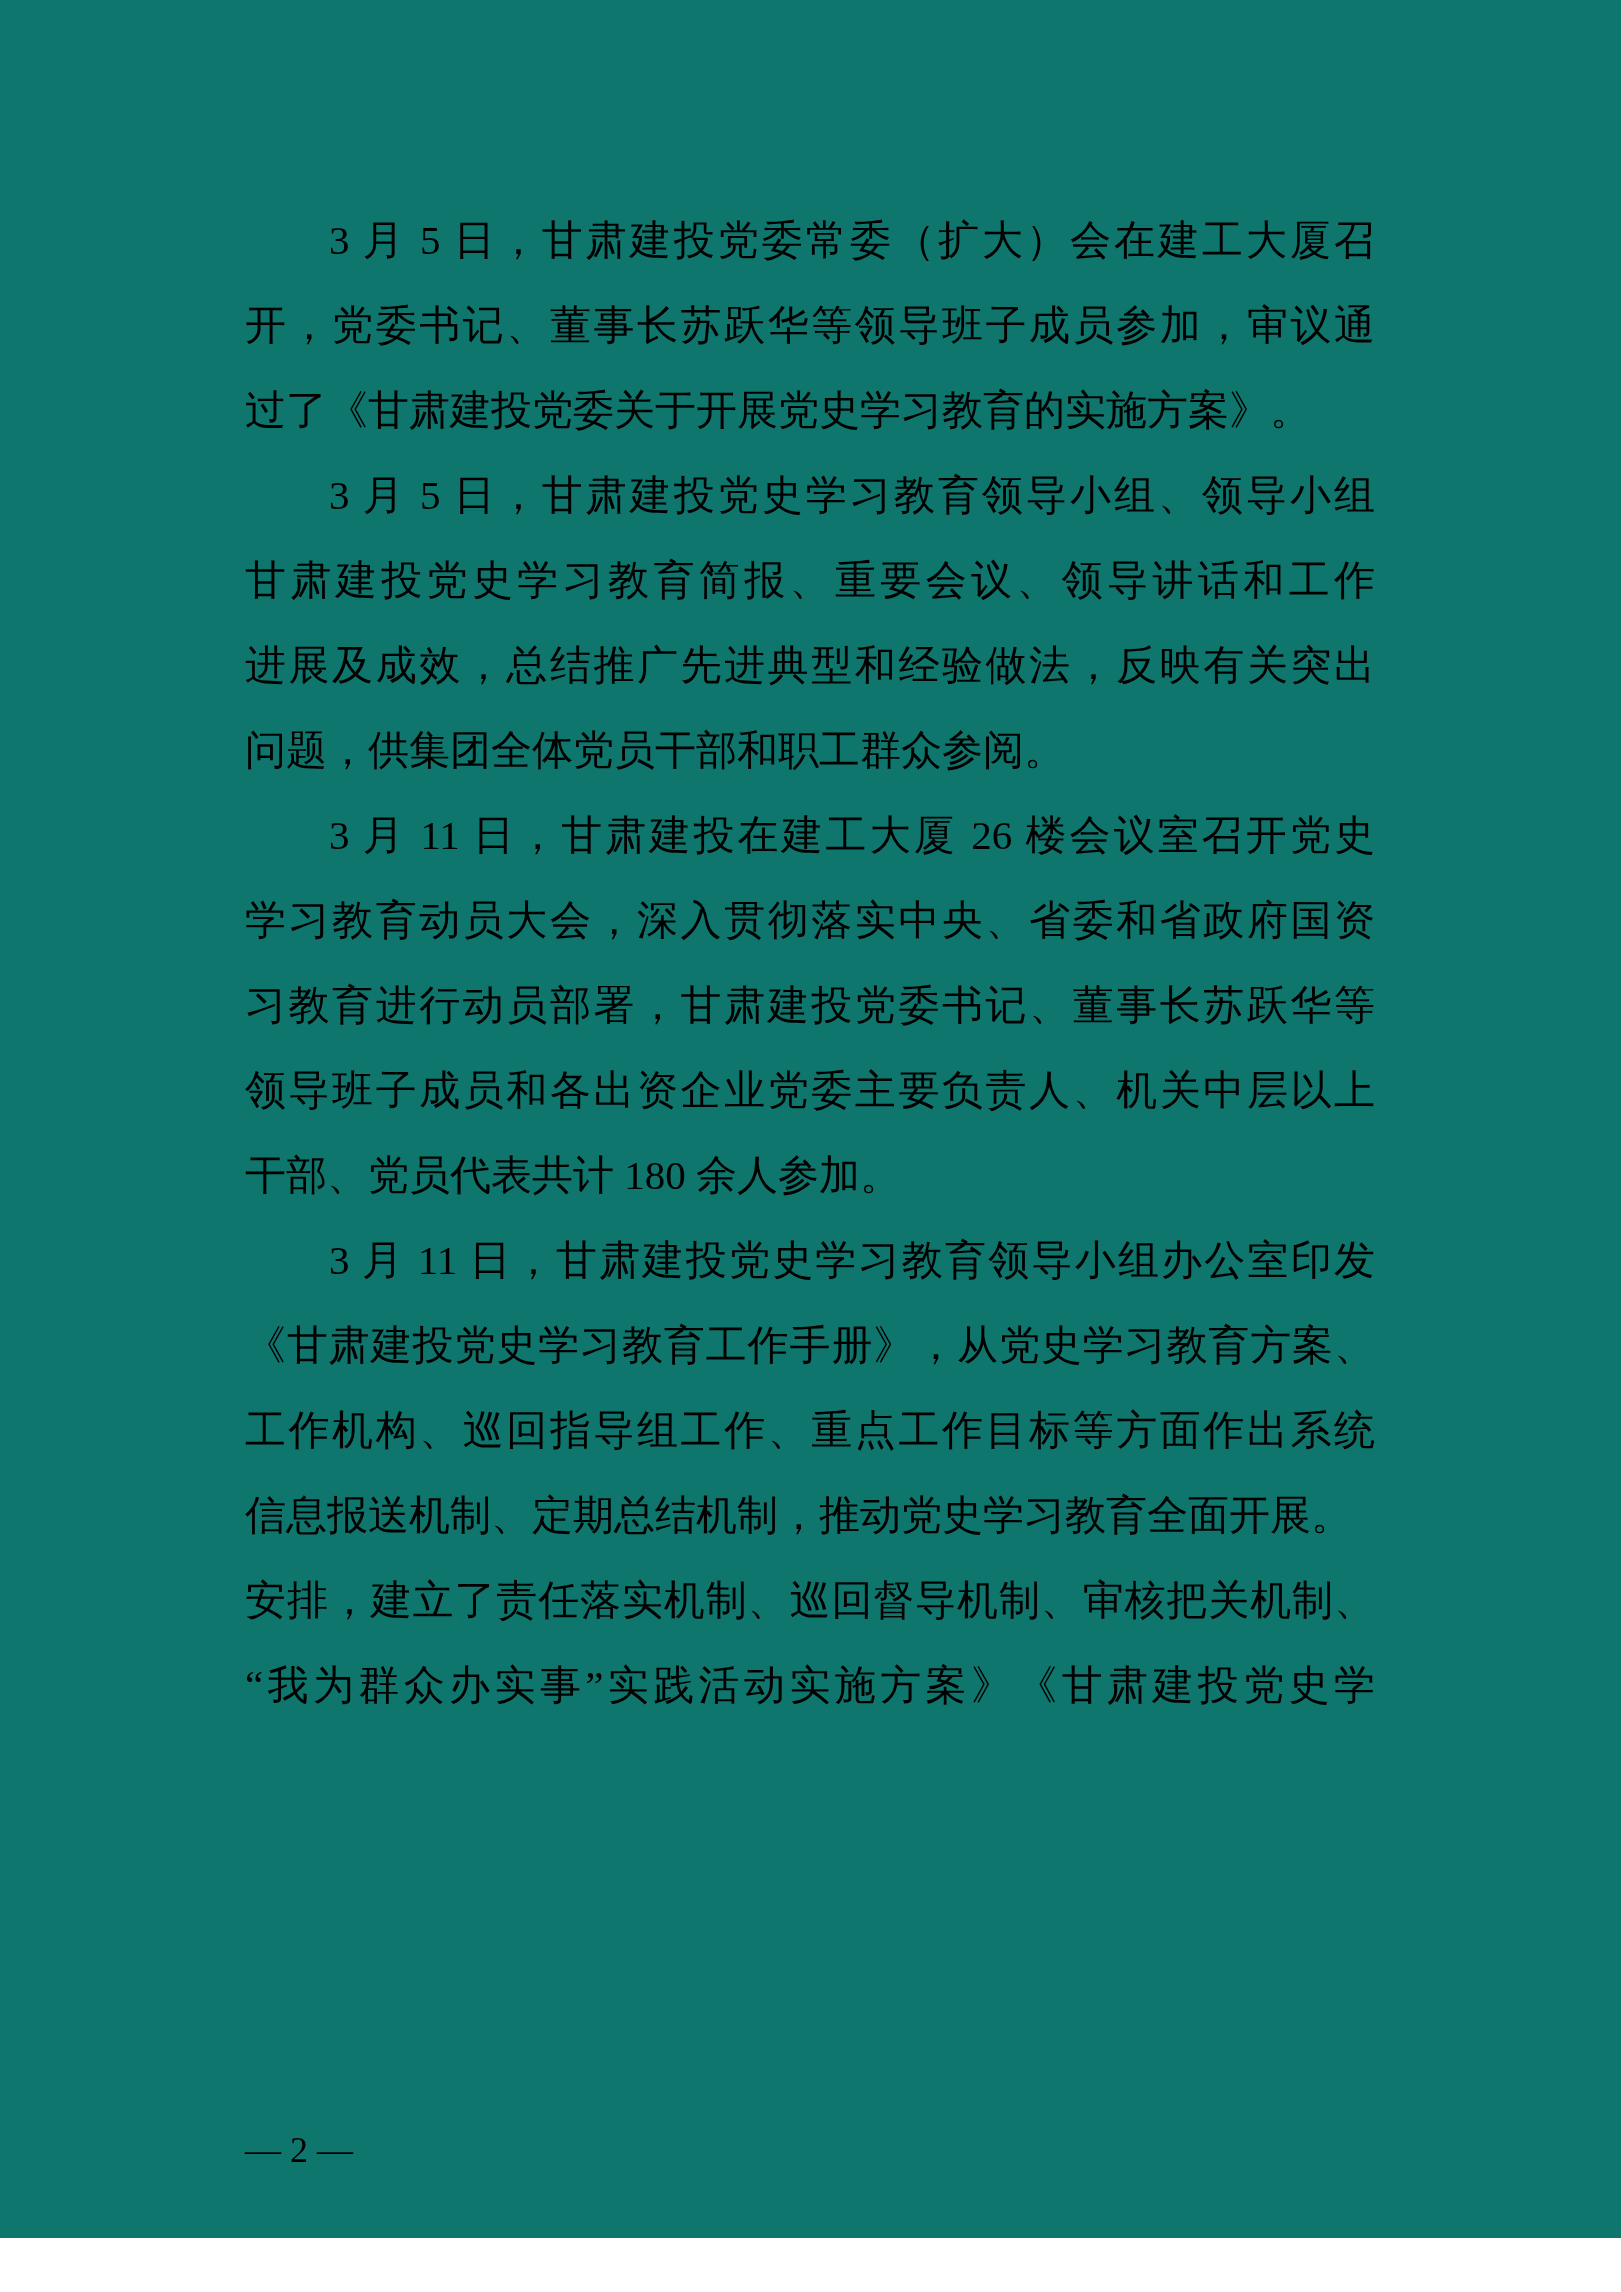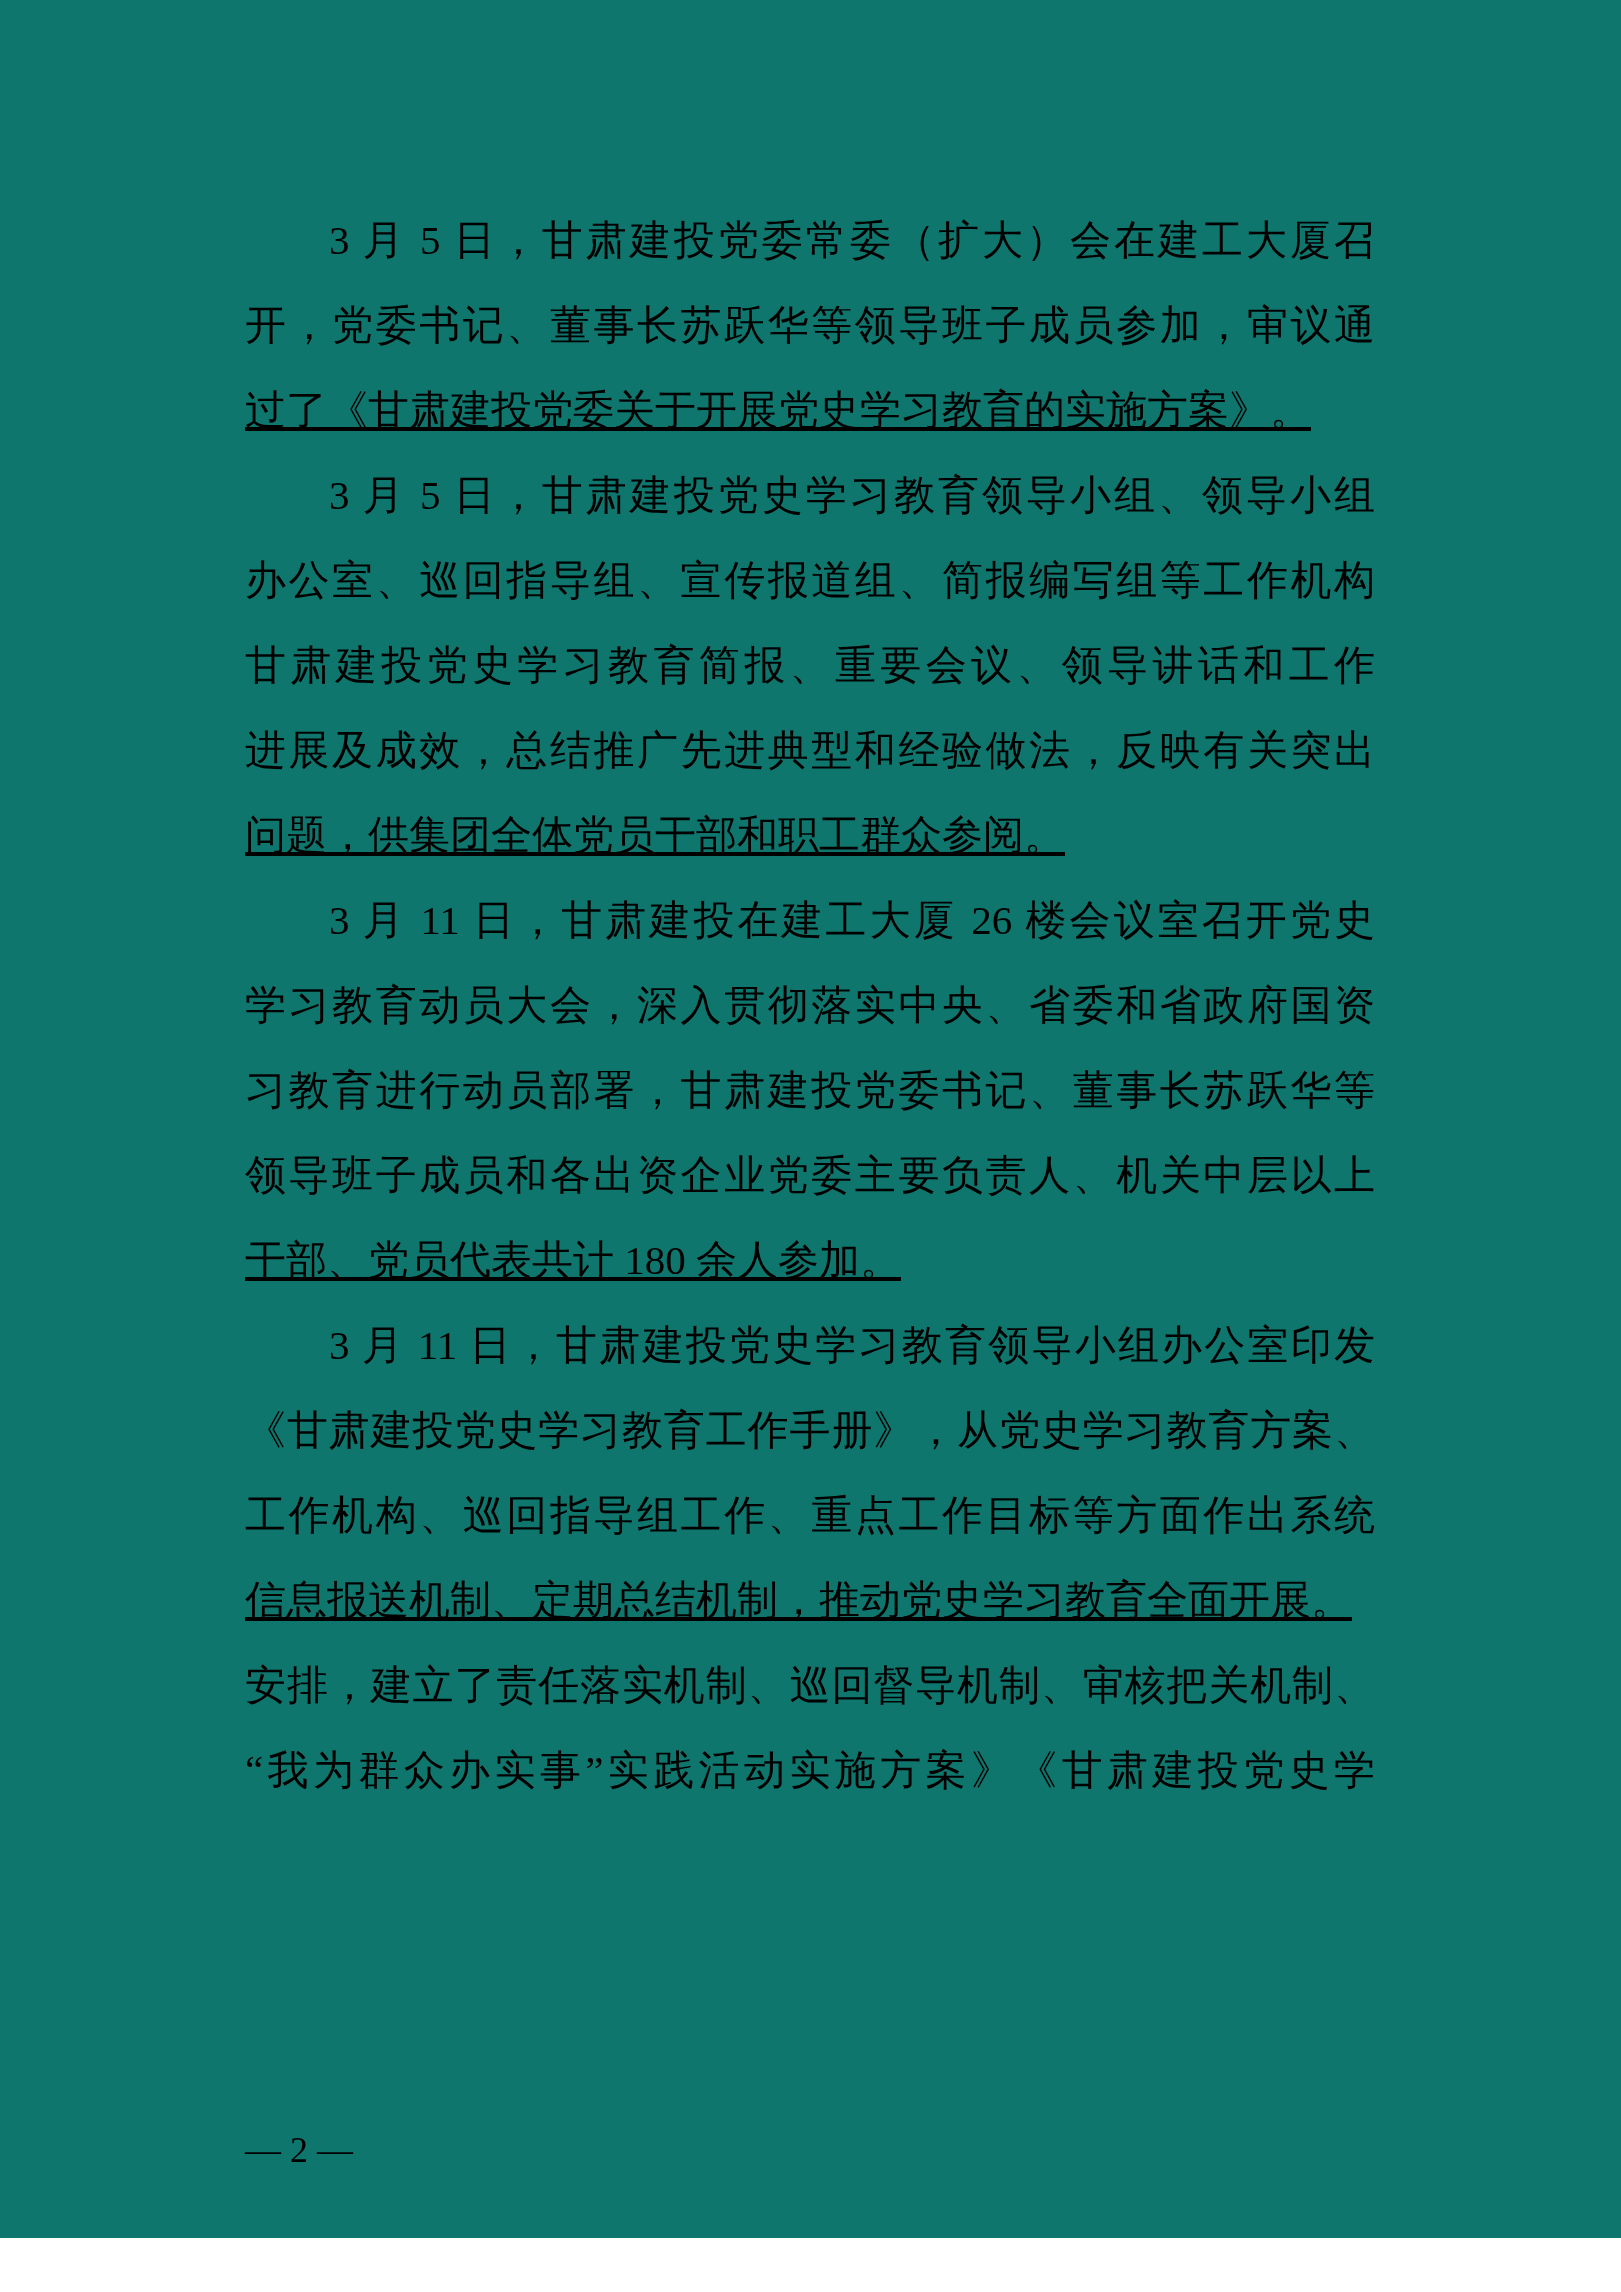--- a/index.html
+++ b/index.html
@@ -27,40 +27,39 @@
     height: 85px;
     line-height: 85px;
     font-size: 41px;
     letter-spacing: 0;
     text-align: justify;
     text-align-last: justify;
     word-break: keep-all;
     overflow: visible;
   }
   .line.para-first { text-indent: 84px; }
-  .line.para-last  { text-align-last: left; text-decoration: underline; }
+  .line.para-last  { text-align-last: left; }
   .page-footer {
     position: absolute;
     left: 245px;
     top: 2129px;
     height: 43px;
     line-height: 43px;
     font-size: 36px;
   }
 </style>
 </head>
 <body>
 
 <div class="page">
   <main class="doc-body" id="doc-body">
       <div class="line para-first">3 月 5 日，甘肃建投党委常委（扩大）会在建工大厦召</div>
       <div class="line">开，党委书记、董事长苏跃华等领导班子成员参加，审议通</div>
       <div class="line para-last">过了《甘肃建投党委关于开展党史学习教育的实施方案》。</div>
       <div class="line para-first">3 月 5 日，甘肃建投党史学习教育领导小组、领导小组</div>
-      <div class="line">办公室、巡回指导组、宣传报道组、简报编写组等工作机构</div>
       <div class="line">甘肃建投党史学习教育简报、重要会议、领导讲话和工作</div>
       <div class="line">进展及成效，总结推广先进典型和经验做法，反映有关突出</div>
       <div class="line para-last">问题，供集团全体党员干部和职工群众参阅。</div>
       <div class="line para-first">3 月 11 日，甘肃建投在建工大厦 26 楼会议室召开党史</div>
       <div class="line">学习教育动员大会，深入贯彻落实中央、省委和省政府国资</div>
       <div class="line">习教育进行动员部署，甘肃建投党委书记、董事长苏跃华等</div>
       <div class="line">领导班子成员和各出资企业党委主要负责人、机关中层以上</div>
       <div class="line para-last">干部、党员代表共计 180 余人参加。</div>
       <div class="line para-first">3 月 11 日，甘肃建投党史学习教育领导小组办公室印发</div>
       <div class="line">《甘肃建投党史学习教育工作手册》，从党史学习教育方案、</div>

